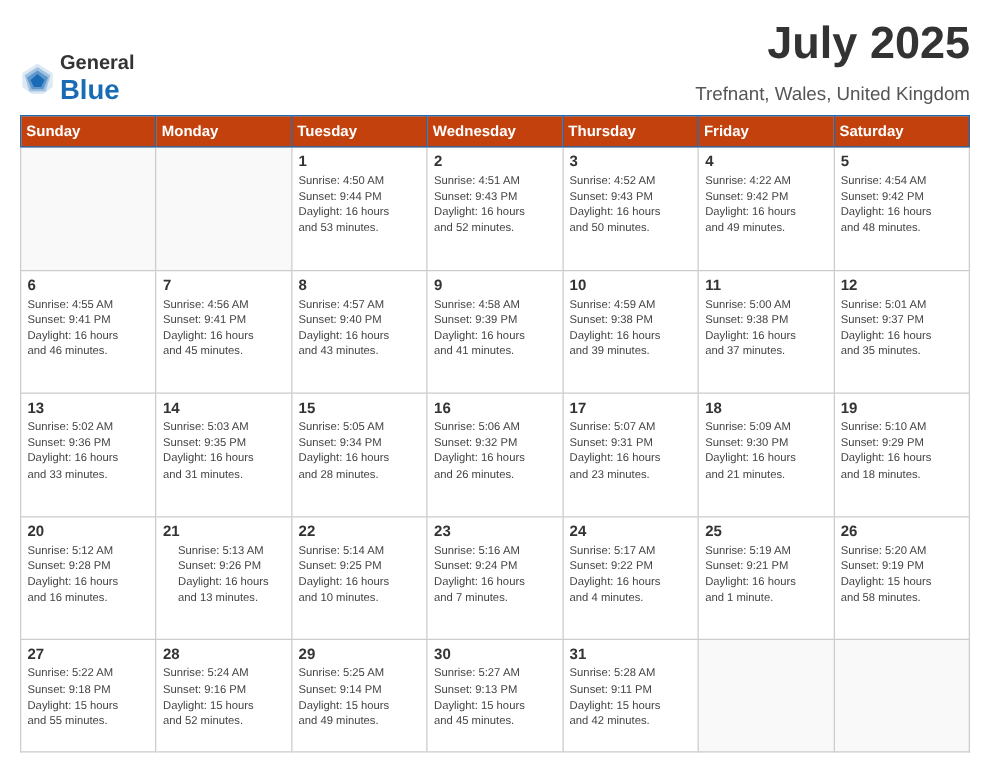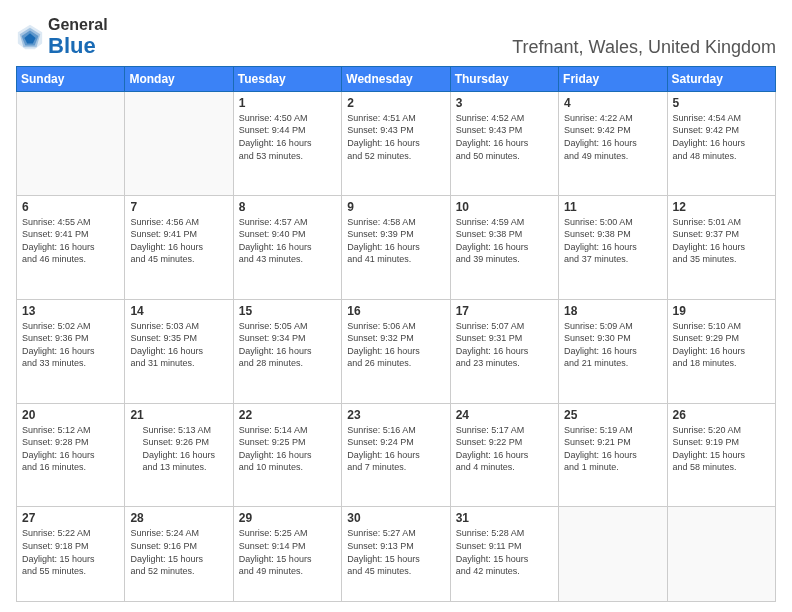--- a/index.html
+++ b/index.html
@@ -50,33 +50,33 @@
     .title-block {
       text-align: right;
     }
     .title-month {
       font-size: 36px;
       font-weight: bold;
       color: #333;
       line-height: 1;
     }
     .title-location {
-      font-size: 18px;
+      font-size: 15px;
       color: #555;
-      margin-top: 2px;
+      margin-top: 15px;
     }
     .calendar {
       flex: 1;
       border: 1px solid #ccc;
       border-collapse: collapse;
       width: 100%;
       table-layout: fixed;
     }
     .calendar th {
-      background: #3b82f6;
+      background: #c2410c;
       color: #fff;
       font-size: 12px;
       font-weight: bold;
       padding: 5px 4px;
       text-align: left;
       border: 1px solid #1a6bb5;
     }
     .calendar td {
       border: 1px solid #ccc;
       vertical-align: top;
@@ -116,20 +116,21 @@
         <polygon points="15,5 26,12 22,26 8,26 4,12" fill="#1a6bb5" opacity="0.3"></polygon>
         <polygon points="15,8 24,14 20,24 10,24 6,14" fill="#1a6bb5" opacity="0.5"></polygon>
         <polygon points="15,11 21,16 18,22 12,22 9,16" fill="#1a6bb5"></polygon>
       </svg>
       <div class="logo-text">
         <span class="logo-general">General</span>
         <span class="logo-blue">Blue</span>
       </div>
     </div>
     <div class="title-block">
+      <div class="title-month">July 2025</div>
       <div class="title-location">Trefnant, Wales, United Kingdom</div>
     </div>
   </div>
 
   <table class="calendar">
     <thead>
       <tr>
 
       <th>Sunday</th>
           <th>Monday</th>

